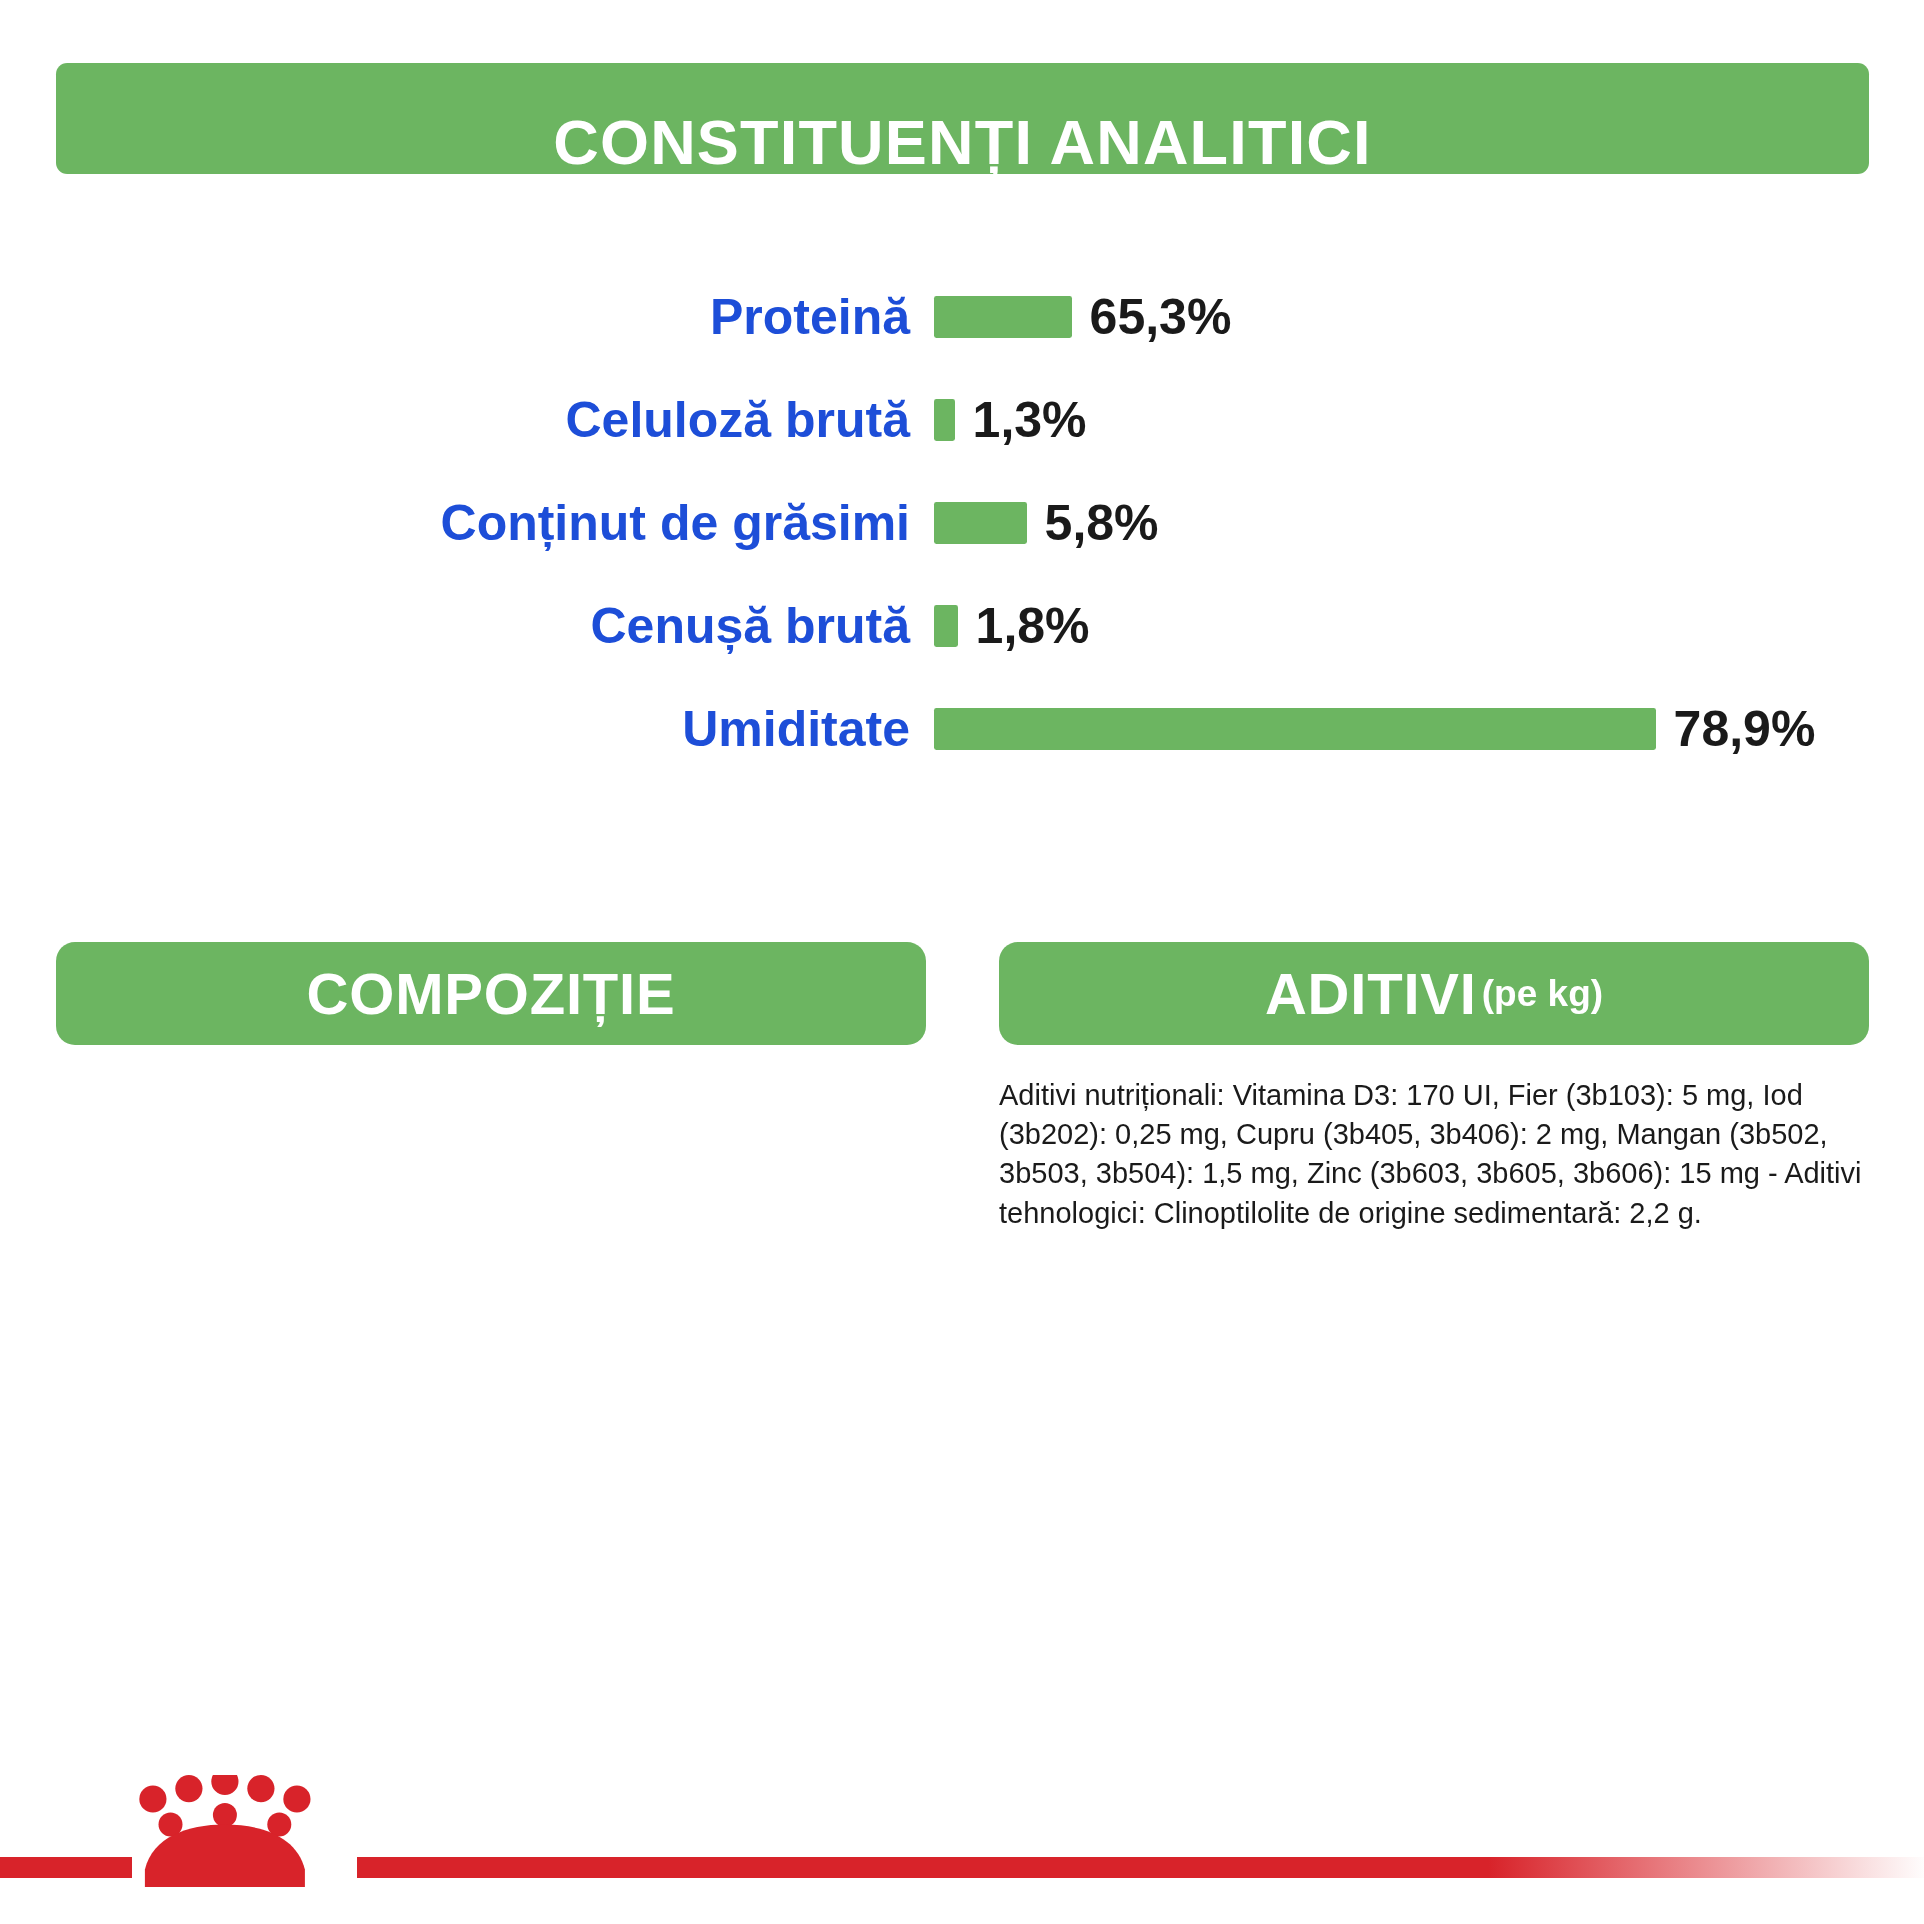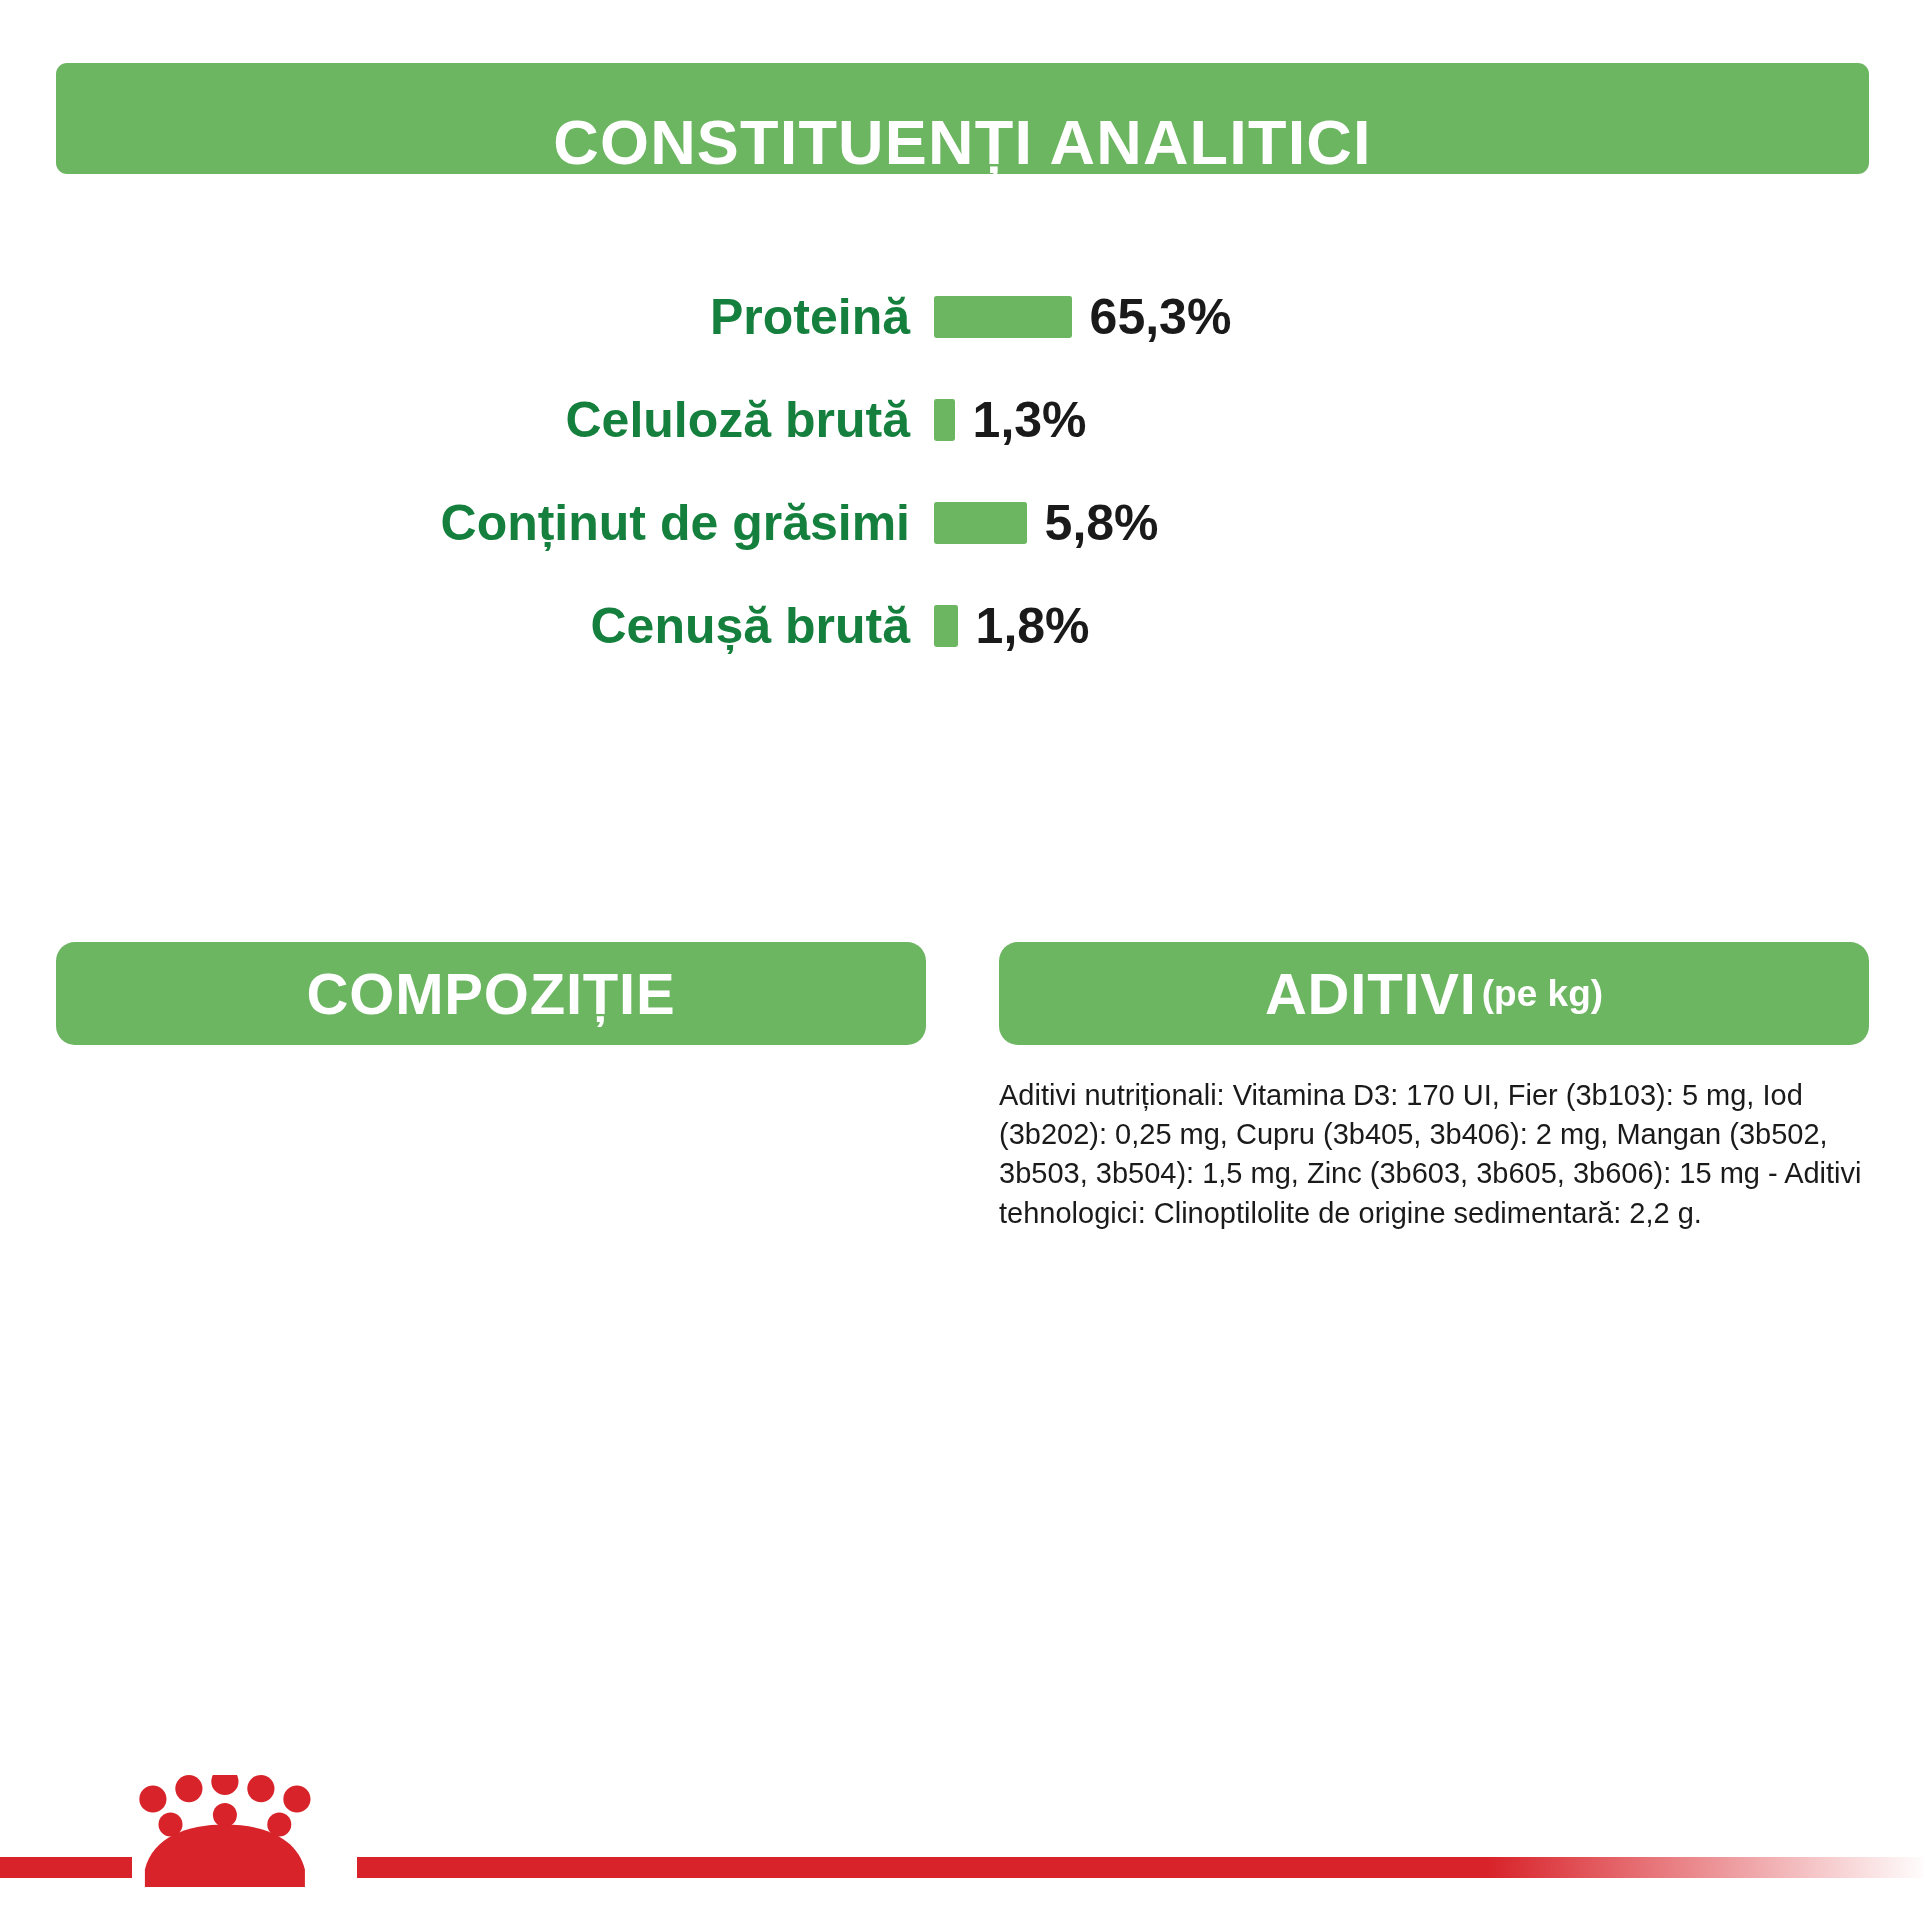--- a/index.html
+++ b/index.html
@@ -52,21 +52,21 @@
   .crow {
     display: flex;
     align-items: center;
     height: 103px;
   }
   .clabel {
     width: 934px;
     text-align: right;
     font-size: 50px;
     font-weight: bold;
-    color: #15803d;
+    color: #1d4ed8;
     padding-right: 24px;
     box-sizing: border-box;
     white-space: nowrap;
   }
   .cbarwrap {
     display: flex;
     align-items: center;
   }
   .cbar {
     height: 42px;
@@ -186,20 +186,27 @@
     </div>
 
     <div class="crow">
       <div class="clabel">Cenușă brută</div>
       <div class="cbarwrap">
         <div class="cbar" style="width:24px;"></div>
         <div class="cval">1,8%</div>
       </div>
     </div>
 
+    <div class="crow">
+      <div class="clabel">Umiditate</div>
+      <div class="cbarwrap">
+        <div class="cbar" style="width:722px;"></div>
+        <div class="cval">78,9%</div>
+      </div>
+    </div>
 
   </div>
 
   <div class="panel panel-left">
     <div class="panel-head">
       <span class="big">COMPOZIȚIE</span>
     </div>
   </div>
 
   <div class="panel panel-right">

